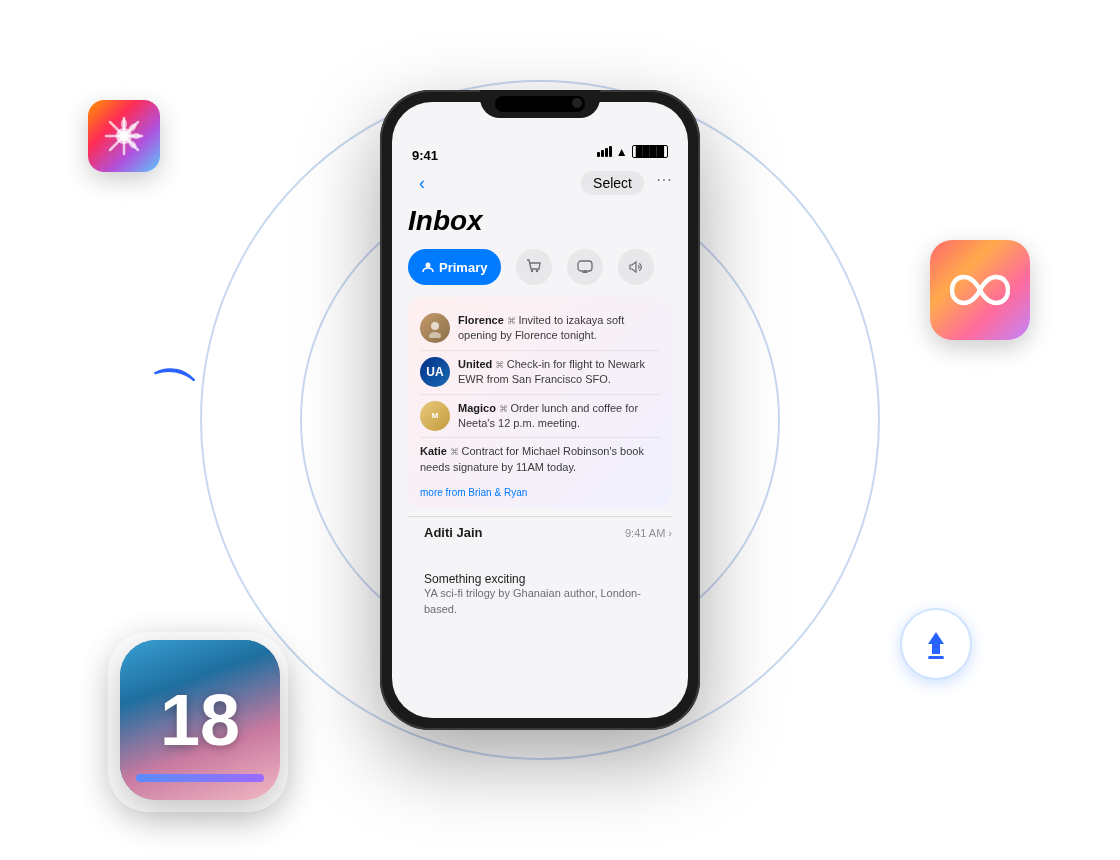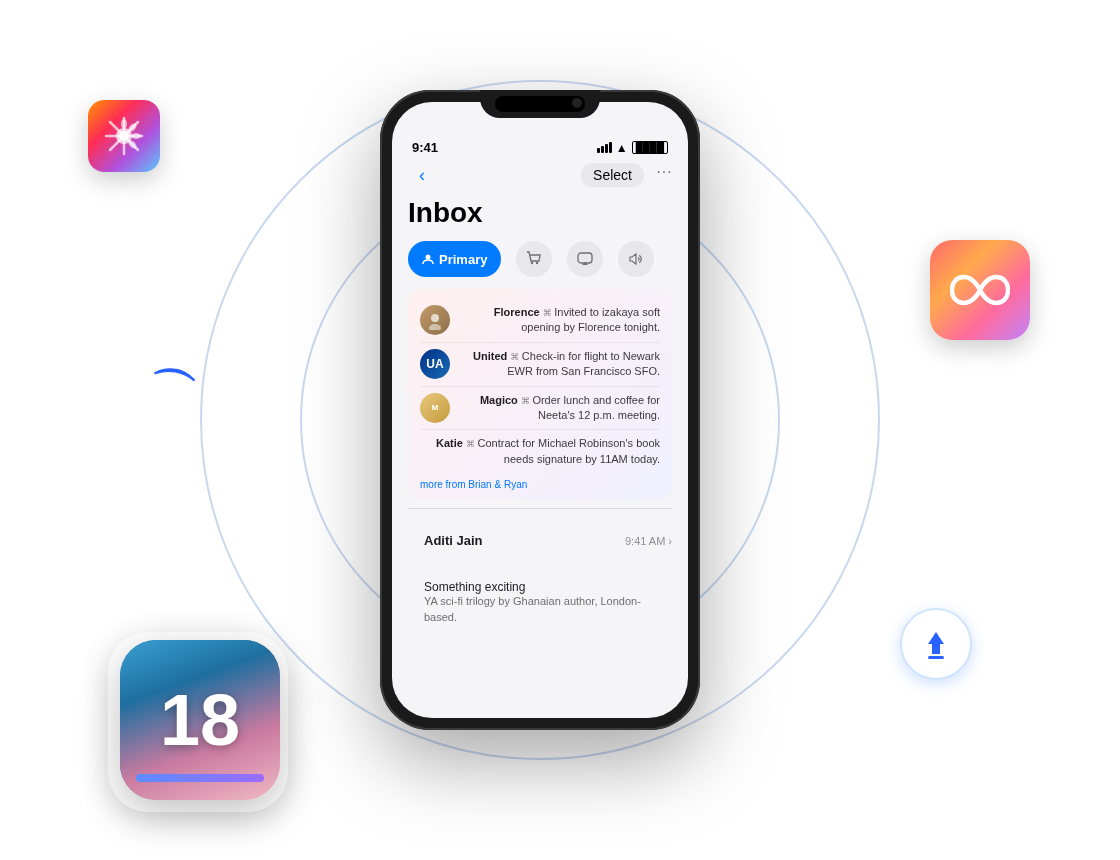--- a/index.html
+++ b/index.html
@@ -87,21 +87,21 @@
     
     .status-bar {
       display: flex;
       justify-content: space-between;
       align-items: center;
       padding: 38px 20px 6px;
       font-size: 11px;
       font-weight: 600;
       color: #000;
     }
-    .status-time { font-size: 13px; font-weight: 700; }
+    .status-time { font-size: 13px; font-weight: 700; margin-top: 8px; }
     .status-icons { display: flex; gap: 4px; align-items: center; font-size: 11px; }
 
     
     .mail-content {
       padding: 0 16px;
     }
     .mail-nav {
       display: flex;
       align-items: center;
       justify-content: space-between;
@@ -131,20 +131,21 @@
     .nav-more {
       font-size: 16px;
       color: #6e6e73;
     }
 
     .inbox-title {
       font-size: 28px;
       font-weight: 700;
       color: #000;
       margin-bottom: 12px;
+      font-style: italic;
     }
 
     
     .tab-bar {
       display: flex;
       gap: 15px;
       margin-bottom: 12px;
     }
     .tab-primary {
       background: #007aff;
@@ -197,21 +198,20 @@
       color: #888;
       letter-spacing: 0.5px;
       text-transform: uppercase;
     }
     .priority-email {
       display: flex;
       align-items: flex-start;
       gap: 8px;
       padding: 6px 0;
       border-top: 1px solid rgba(0,0,0,0.06);
-      text-align: right;
     }
     .priority-email:first-of-type {
       border-top: none;
     }
     .avatar {
       width: 30px;
       height: 30px;
       border-radius: 50%;
       flex-shrink: 0;
       overflow: hidden;
@@ -235,21 +235,21 @@
       font-size: 10px;
       color: #007aff;
       margin-top: 6px;
     }
 
     
     .email-row {
       display: flex;
       align-items: flex-start;
       gap: 8px;
-      padding: 24px 0 8px 16px;
+      padding: 8px 0 8px 16px;
       border-top: 1px solid rgba(0,0,0,0.1);
     }
     .email-row-content { flex: 1; }
     .email-row-header {
       display: flex;
       justify-content: space-between;
       align-items: center;
     }
     .email-row-sender { font-size: 13px; font-weight: 600; color: #1c1c1e; }
     .email-row-time { font-size: 11px; color: #8e8e93; display: flex; align-items: center; gap: 3px; }

